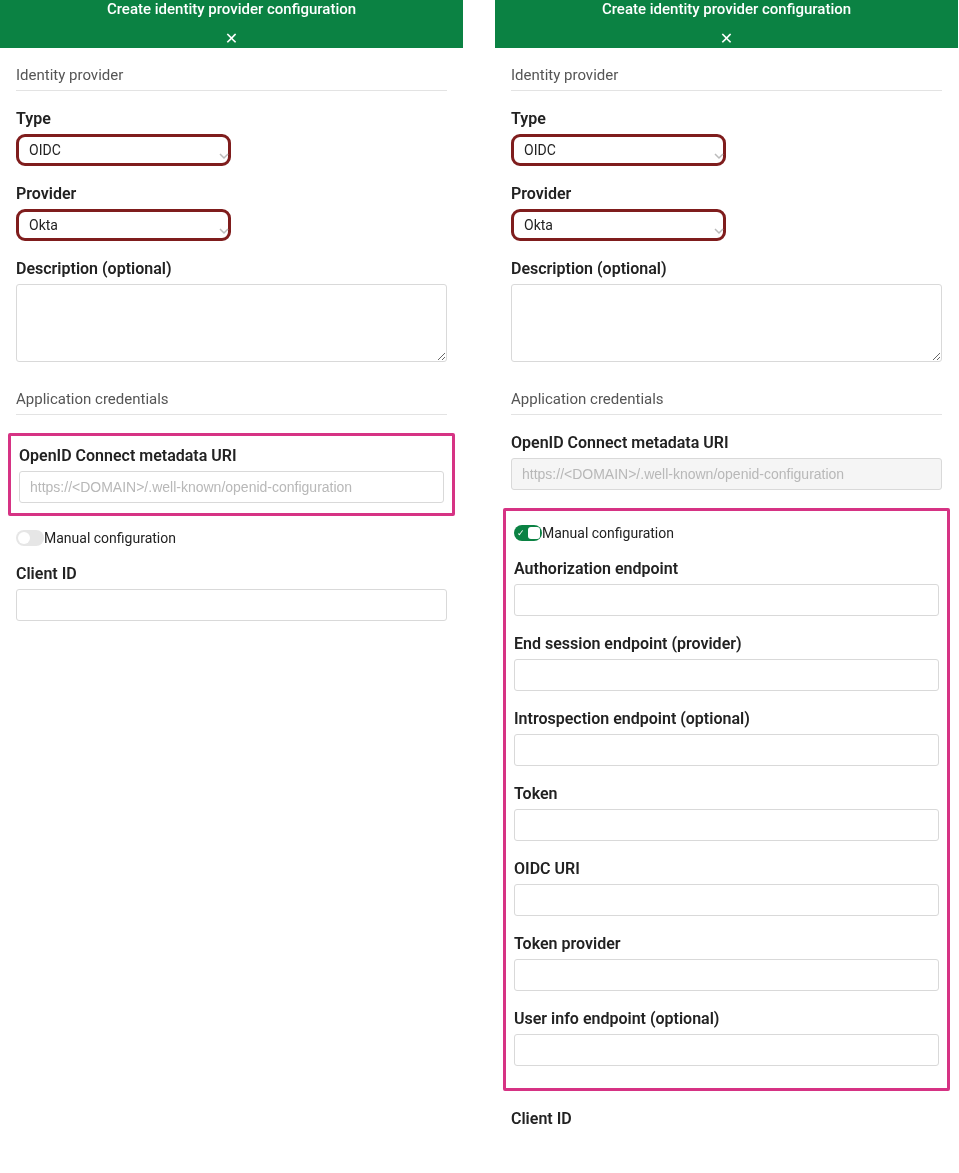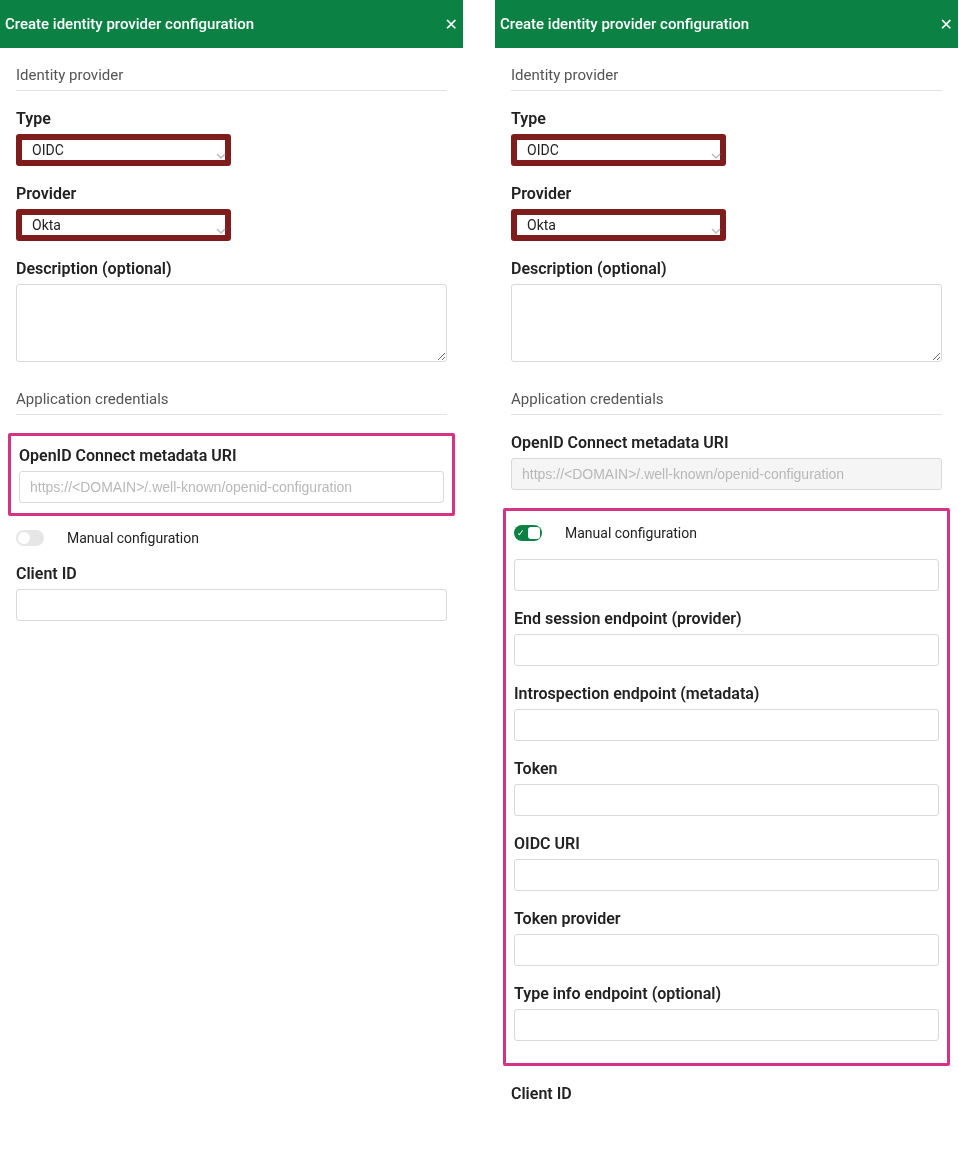--- a/index.html
+++ b/index.html
@@ -19,21 +19,22 @@
     width: 463px;
     background: #fff;
   }
   .panel-header {
     background: #0b8243;
     color: #fff;
     height: 48px;
     display: flex;
     align-items: center;
     justify-content: space-between;
-    padding: 0 5px;
+    padding: 0 20px;
+    flex-direction: column;
   }
   .panel-header-title {
     font-size: 15px;
     font-weight: 500;
   }
   .close-icon {
     font-size: 16px;
     font-weight: 300;
     cursor: pointer;
     color: #fff;
@@ -55,22 +56,22 @@
   .field-label {
     display: block;
     font-size: 16px;
     font-weight: 600;
     color: #222;
     margin-bottom: 6px;
   }
   .select {
     width: 215px;
     height: 32px;
-    border: 6px solid #7f1d1d;
-    border-radius: 3px;
+    border: 3px solid #7f1d1d;
+    border-radius: 9px;
     display: flex;
     align-items: center;
     justify-content: space-between;
     padding: 0 10px;
     font-size: 14px;
     color: #222;
     cursor: pointer;
     background: #fff;
   }
   .select .chev {
@@ -99,21 +100,21 @@
     background: #fff;
   }
   .text-input::placeholder { color: #b8b8b8; }
   .text-input.disabled {
     background: #f5f5f5;
     color: #b8b8b8;
   }
   .toggle-row {
     display: flex;
     align-items: center;
-    gap: 23px;
+    gap: 0;
     margin-bottom: 18px;
     margin-top: 14px;
   }
   .toggle {
     width: 28px;
     height: 16px;
     border-radius: 8px;
     position: relative;
     cursor: pointer;
   }
@@ -280,50 +281,51 @@
 
         <div class="toggle-row">
           <div class="toggle on">
             <span class="check">✓</span>
             <div class="knob"></div>
           </div>
           <span class="toggle-label">Manual configuration</span>
         </div>
 
         <div class="field">
+          <label class="field-label">Authorization endpoint</label>
           <input class="text-input" style="">
         </div>
 
         <div class="field">
           <label class="field-label">End session endpoint (provider)</label>
           <input class="text-input" style="">
         </div>
 
         <div class="field">
-          <label class="field-label">Introspection endpoint (metadata)</label>
+          <label class="field-label">Introspection endpoint (optional)</label>
           <input class="text-input" style="">
         </div>
 
         <div class="field">
           <label class="field-label">Token</label>
           <input class="text-input" style="">
         </div>
 
         <div class="field">
           <label class="field-label">OIDC URI</label>
           <input class="text-input" style="">
         </div>
 
         <div class="field">
           <label class="field-label">Token provider</label>
           <input class="text-input" style="">
         </div>
 
         <div class="field">
-          <label class="field-label">Type info endpoint (optional)</label>
+          <label class="field-label">User info endpoint (optional)</label>
           <input class="text-input" style="">
         </div>
 
       </div>
 
       <div class="field" style="margin-top:18px;">
         <label class="field-label">Client ID</label>
       </div>
 
     </div>

